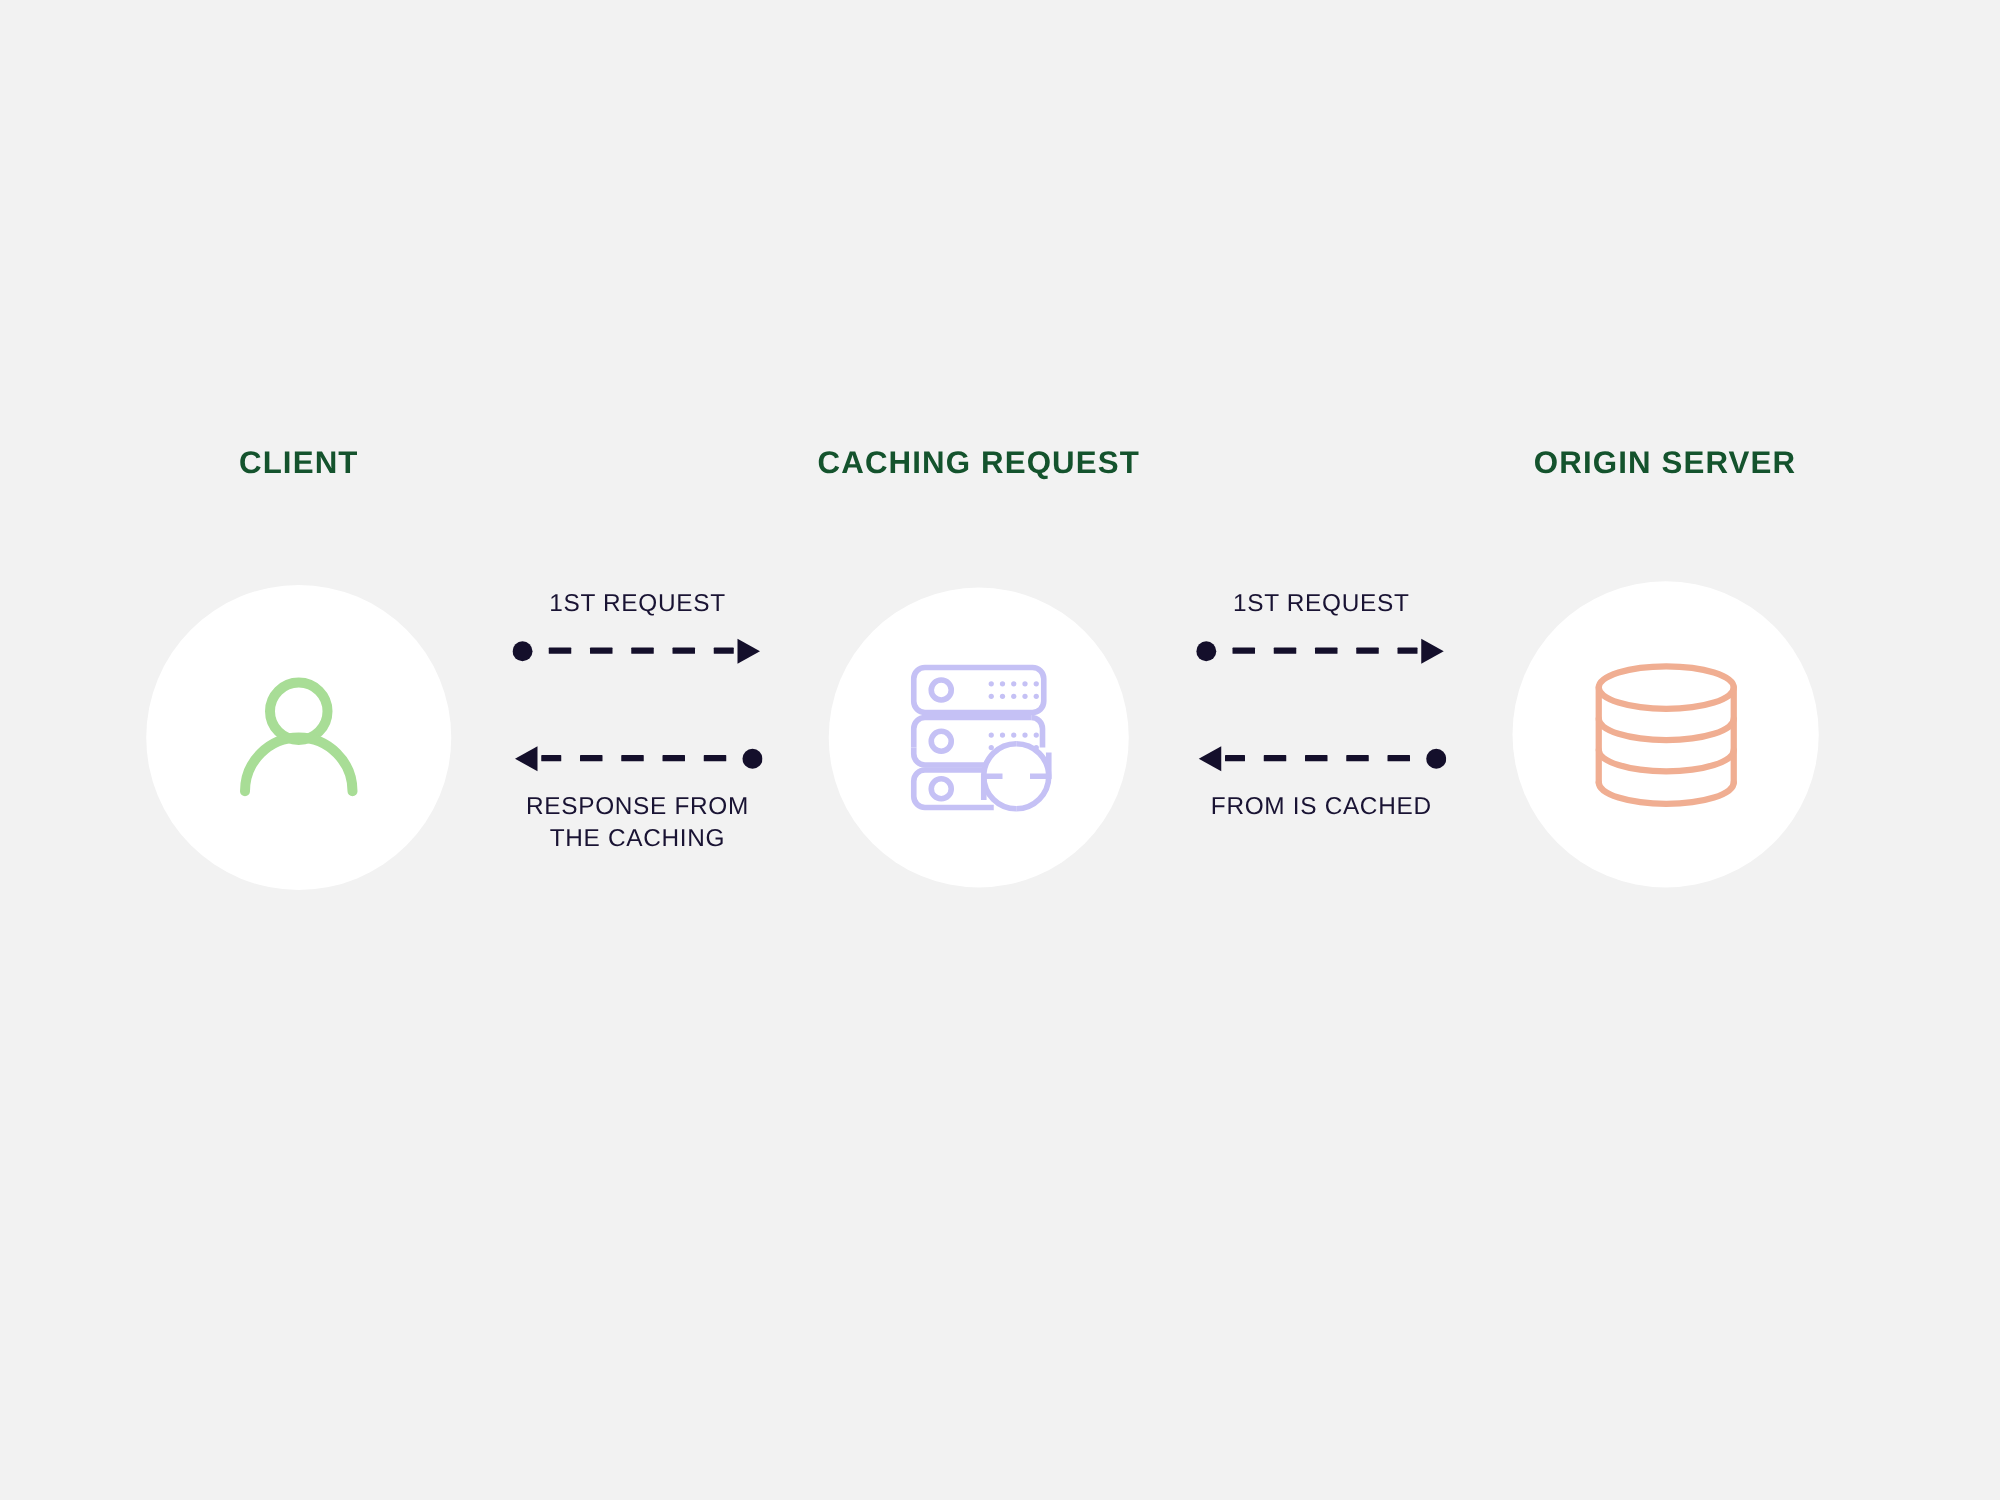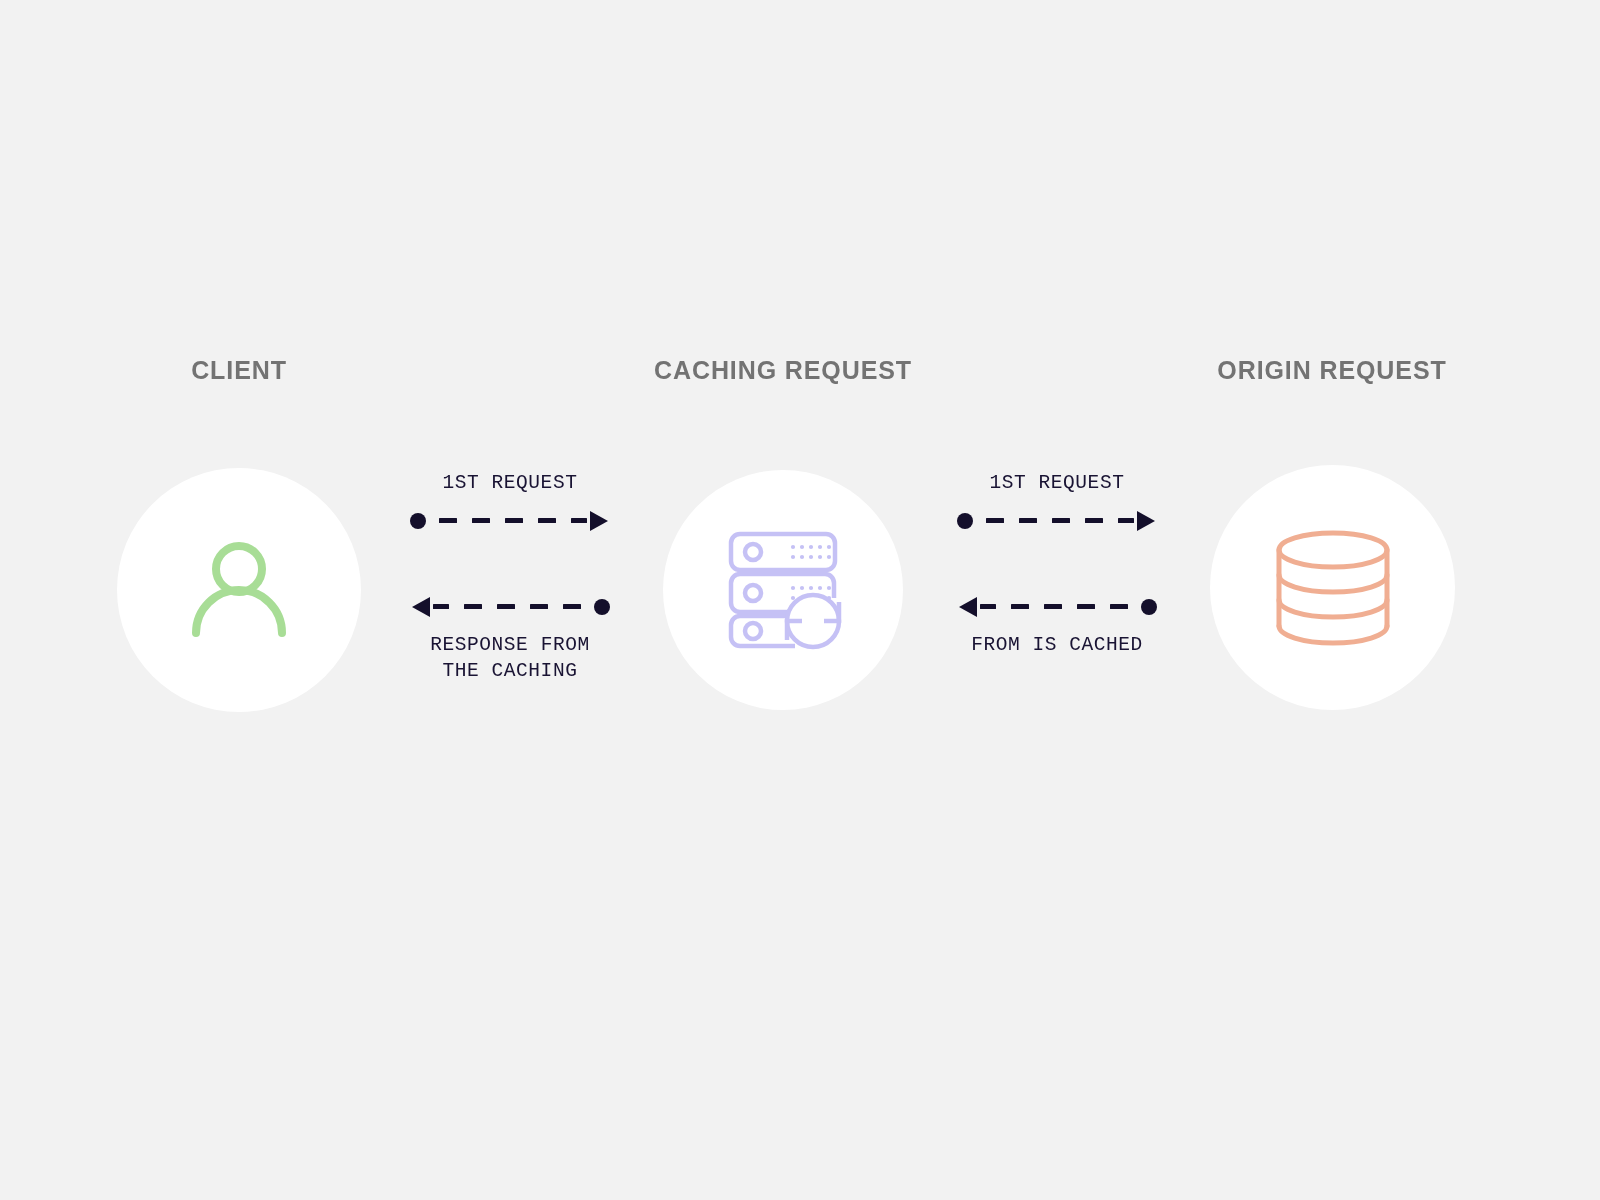--- a/index.html
+++ b/index.html
@@ -23,21 +23,21 @@
   
   .node {
     position: absolute;
     width: 300px;
     text-align: center;
   }
   .node-title {
     font-size: 25px;
     font-weight: 700;
     letter-spacing: 0.9px;
-    color: #737373;
+    color: #14532d;
     line-height: 1;
     white-space: nowrap;
   }
   .node-disc {
     position: absolute;
     border-radius: 50%;
     background: #ffffff;
     display: flex;
     align-items: center;
     justify-content: center;
@@ -60,21 +60,20 @@
   #flow-client-cache { left: 380px;  top: 470px; }
   #flow-cache-origin { left: 927px;  top: 470px; }
 
   .flow-label {
     font-size: 19.5px;
     font-weight: 500;
     letter-spacing: 0.55px;
     color: #191333;
     line-height: 26px;
     white-space: nowrap;
-    font-family: Liberation Mono, monospace;
   }
   .flow-label.wrap { white-space: normal; }
   .flow-arrow { display: block; margin: 0 auto; }
   .spacer-top    { height: 14px; }
   .spacer-mid    { height: 64px; }
   .spacer-bottom { height: 14px; }
 </style>
 </head>
 <body>
 
@@ -217,21 +216,21 @@
       </g>
       <circle cx="192" cy="11" r="8" fill="#140f2b"></circle>
     </svg>
 
     <div class="spacer-bottom"></div>
     <div class="flow-label wrap">FROM IS CACHED</div>
     <div class="flow-label wrap"></div>
   </div>
 
   <div class="node" id="node-origin">
-    <div class="node-title">ORIGIN REQUEST</div>
+    <div class="node-title">ORIGIN SERVER</div>
   </div>
 
   <div class="node-disc" id="disc-origin">
     <svg width="132" height="132" viewBox="0 0 132 132">
       <g fill="none" stroke="#f0ae92" stroke-width="5" stroke-linecap="round">
 
         <ellipse cx="66" cy="28" rx="54" ry="17"></ellipse>
 
         <path d="M 12 28 L 12 104"></path>
         <path d="M 120 28 L 120 104"></path>

